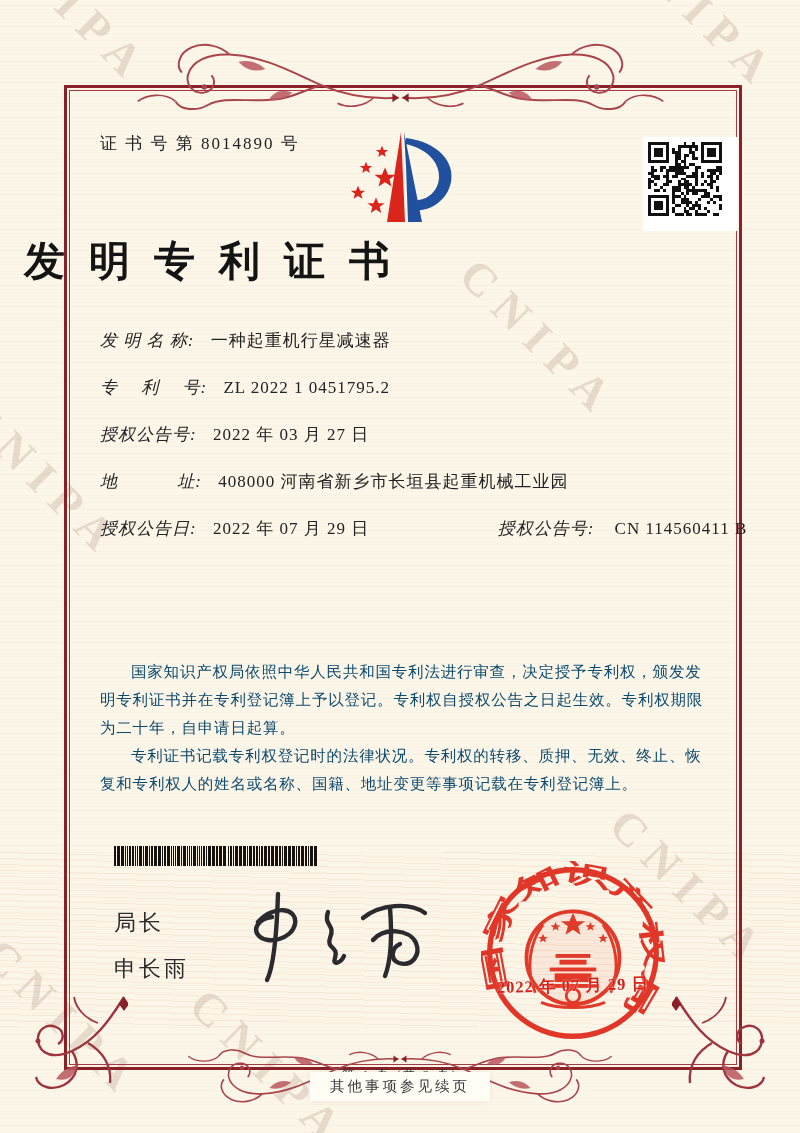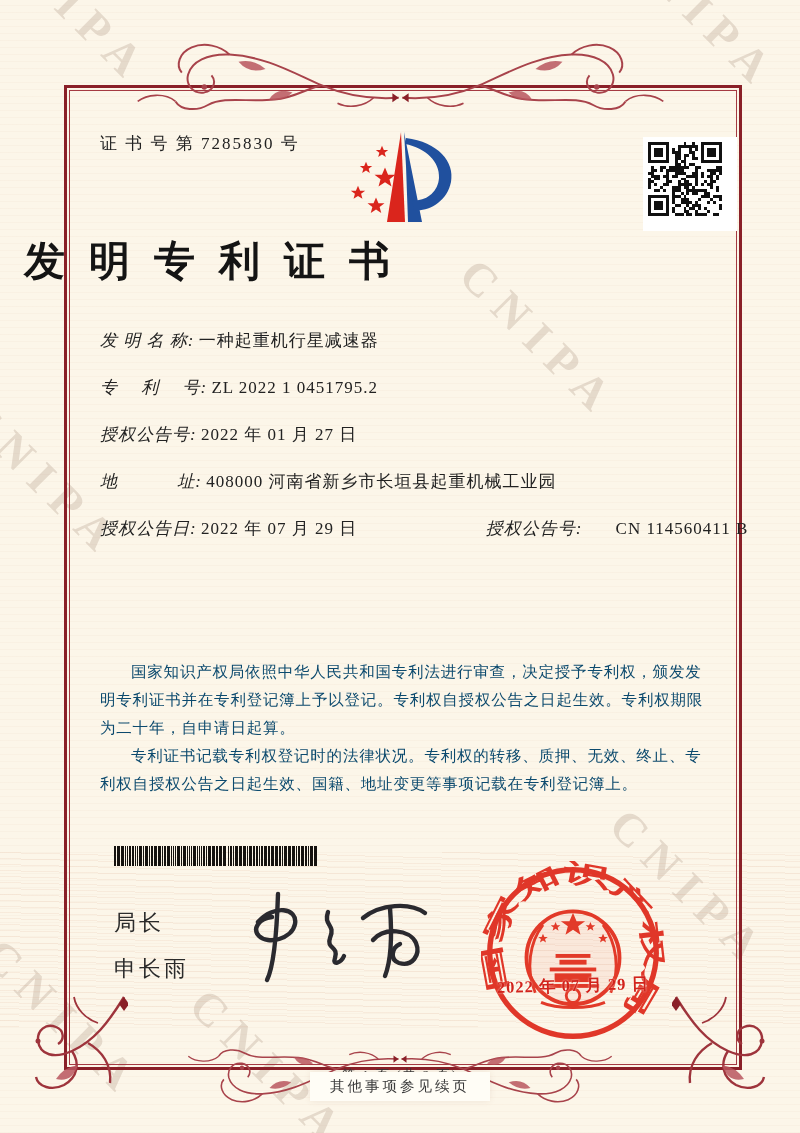--- a/index.html
+++ b/index.html
@@ -21,22 +21,22 @@
   .corner-bl{left:28px;top:993px;}
   .corner-br{left:672px;top:993px;transform:scale(-1,1);}
   .cert-no{position:absolute;left:100px;top:132px;font-size:17px;letter-spacing:2px;z-index:3;}
   .logo{position:absolute;left:338px;top:126px;width:126px;height:112px;z-index:3;}
   .qr{position:absolute;left:643px;top:137px;width:84px;height:84px;background:#fff;padding:5px;z-index:3;}
   .title{position:absolute;left:0;right:0;top:234px;margin:0;z-index:3;
         font-size:41px;font-weight:700;letter-spacing:24px;padding-left:24px;color:#141414;}
   .fields{position:absolute;left:100px;top:330px;width:620px;z-index:3;font-size:17px;}
   .frow{height:22px;line-height:22px;margin-bottom:25px;white-space:nowrap;}
   .flabel{display:inline-block;letter-spacing:1px;font-style:italic;}
-  .fvalue{letter-spacing:1px;}
-  .fvalue2{margin-left:29px;letter-spacing:1px;}
+  .fvalue{margin-left:12px;letter-spacing:1px;}
+  .fvalue2{margin-left:16px;letter-spacing:1px;}
   .pairgap{display:inline-block;width:120px;}
   .bodytext{position:absolute;left:100px;top:658px;width:612px;z-index:3;
         font-size:15.5px;line-height:28px;letter-spacing:0.8px;color:#0c4a6e;}
   .bodytext p{margin:0;text-indent:2em;}
   .barcode{position:absolute;left:114px;top:846px;width:206px;height:20px;z-index:3;}
   .signer{position:absolute;left:114px;top:908px;z-index:3;font-family:"Liberation Sans","DejaVu Sans",sans-serif;
         font-size:22px;color:#2b2b2b;letter-spacing:3px;}
   .signer div{margin-bottom:16px;}
   .signature{position:absolute;left:222px;top:886px;width:215px;height:104px;z-index:3;}
   .seal{position:absolute;left:481px;top:861px;width:184px;height:184px;z-index:4;opacity:0.95;}
@@ -112,21 +112,21 @@
         <use href="#scrollhalf" width="300" height="80"></use>
       </g>
   </svg>
   <svg class="corner-fl corner-bl" viewBox="0 0 100 100">
       <use href="#cornerflourish" width="100" height="100"></use>
     </svg>
   <svg class="corner-fl corner-br" viewBox="0 0 100 100">
       <use href="#cornerflourish" width="100" height="100"></use>
     </svg>
 
-  <div class="cert-no">证 书 号 第 7285830 号</div>
+  <div class="cert-no">证 书 号 第 8014890 号</div>
 
   <svg class="logo" viewBox="0 0 126 112">
     <g fill="#da251c">
       <use href="#star" transform="translate(44,26) scale(0.62)"></use>
       <use href="#star" transform="translate(28,42) scale(0.62)"></use>
       <use href="#star" transform="translate(47,52) scale(1.05)"></use>
       <use href="#star" transform="translate(20,67) scale(0.72)"></use>
       <use href="#star" transform="translate(38,80) scale(0.85)"></use>
       <polygon points="63,6 67,96 49,96"></polygon>
     </g>
@@ -368,38 +368,38 @@
     <div class="frow">
       <span class="flabel">发 明 名 称:</span>
       <span class="fvalue">一种起重机行星减速器</span>
     </div>
     <div class="frow">
       <span class="flabel">专　 利　 号:</span>
       <span class="fvalue">ZL 2022 1 0451795.2</span>
     </div>
     <div class="frow">
       <span class="flabel">授权公告号:</span>
-      <span class="fvalue">2022 年 01 月 27 日</span>
+      <span class="fvalue">2022 年 03 月 27 日</span>
     </div>
     <div class="frow">
       <span class="flabel">地　　　 址:</span>
       <span class="fvalue">408000 河南省新乡市长垣县起重机械工业园</span>
     </div>
     <div class="frow">
       <span class="flabel">授权公告日:</span>
       <span class="fvalue">2022 年 07 月 29 日</span>
       <span class="pairgap"></span>
       <span class="flabel">授权公告号:</span>
       <span class="fvalue2">CN 114560411 B</span>
     </div>
   </div>
 
   <div class="bodytext">
     <p>国家知识产权局依照中华人民共和国专利法进行审查，决定授予专利权，颁发发明专利证书并在专利登记簿上予以登记。专利权自授权公告之日起生效。专利权期限为二十年，自申请日起算。</p>
-    <p>专利证书记载专利权登记时的法律状况。专利权的转移、质押、无效、终止、专利权自授权公告之日起生效、国籍、地址变更等事项记载在专利登记簿上。</p>
+    <p>专利证书记载专利权登记时的法律状况。专利权的转移、质押、无效、终止、恢复和专利权人的姓名或名称、国籍、地址变更等事项记载在专利登记簿上。</p>
   </div>
 
   <svg class="barcode" id="barcode-svg" viewBox="0 0 206 20" preserveAspectRatio="none">
       <rect x="0" y="0" width="2" height="20" fill="#15120f"></rect>
       <rect x="3" y="0" width="3" height="20" fill="#15120f"></rect>
       <rect x="7" y="0" width="3" height="20" fill="#15120f"></rect>
       <rect x="11" y="0" width="1" height="20" fill="#15120f"></rect>
       <rect x="13" y="0" width="1" height="20" fill="#15120f"></rect>
       <rect x="15" y="0" width="2" height="20" fill="#15120f"></rect>
       <rect x="18" y="0" width="2" height="20" fill="#15120f"></rect>

